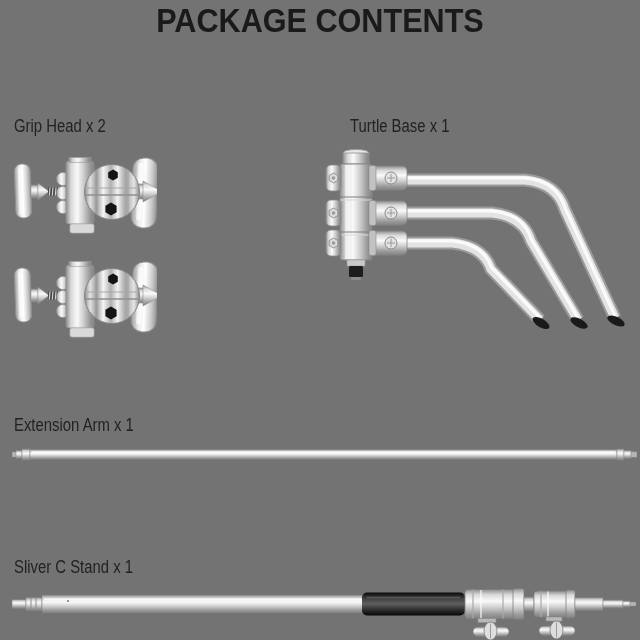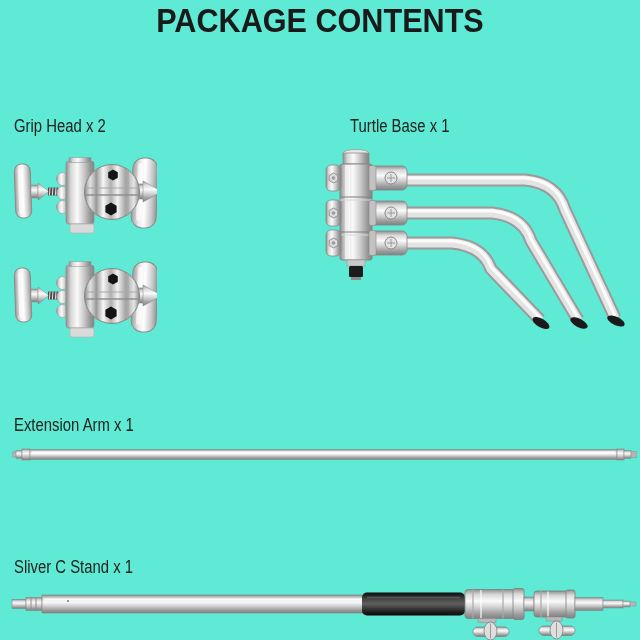--- a/index.html
+++ b/index.html
@@ -1,17 +1,17 @@
 <!DOCTYPE html>
 <html><head>
 <meta charset="utf-8">
 <style>
   html,body{margin:0;padding:0;background:#fff;}
   .canvas{
-    position:relative;width:640px;height:640px;background:#5eead4;
+    position:relative;width:640px;height:640px;background:#737373;
     overflow:hidden;font-family:"Liberation Sans",sans-serif;
   }
   .page-title{
     position:absolute;top:1px;left:0;right:0;text-align:center;
     font-size:34px;font-weight:700;color:#1a1a1a;white-space:nowrap;
     transform:scaleX(.9);transform-origin:50% 0;letter-spacing:0px;
   }
   .lbl{
     position:absolute;font-size:17.5px;color:#222;white-space:nowrap;
     transform:scaleX(.85);transform-origin:0 0;letter-spacing:0px;

